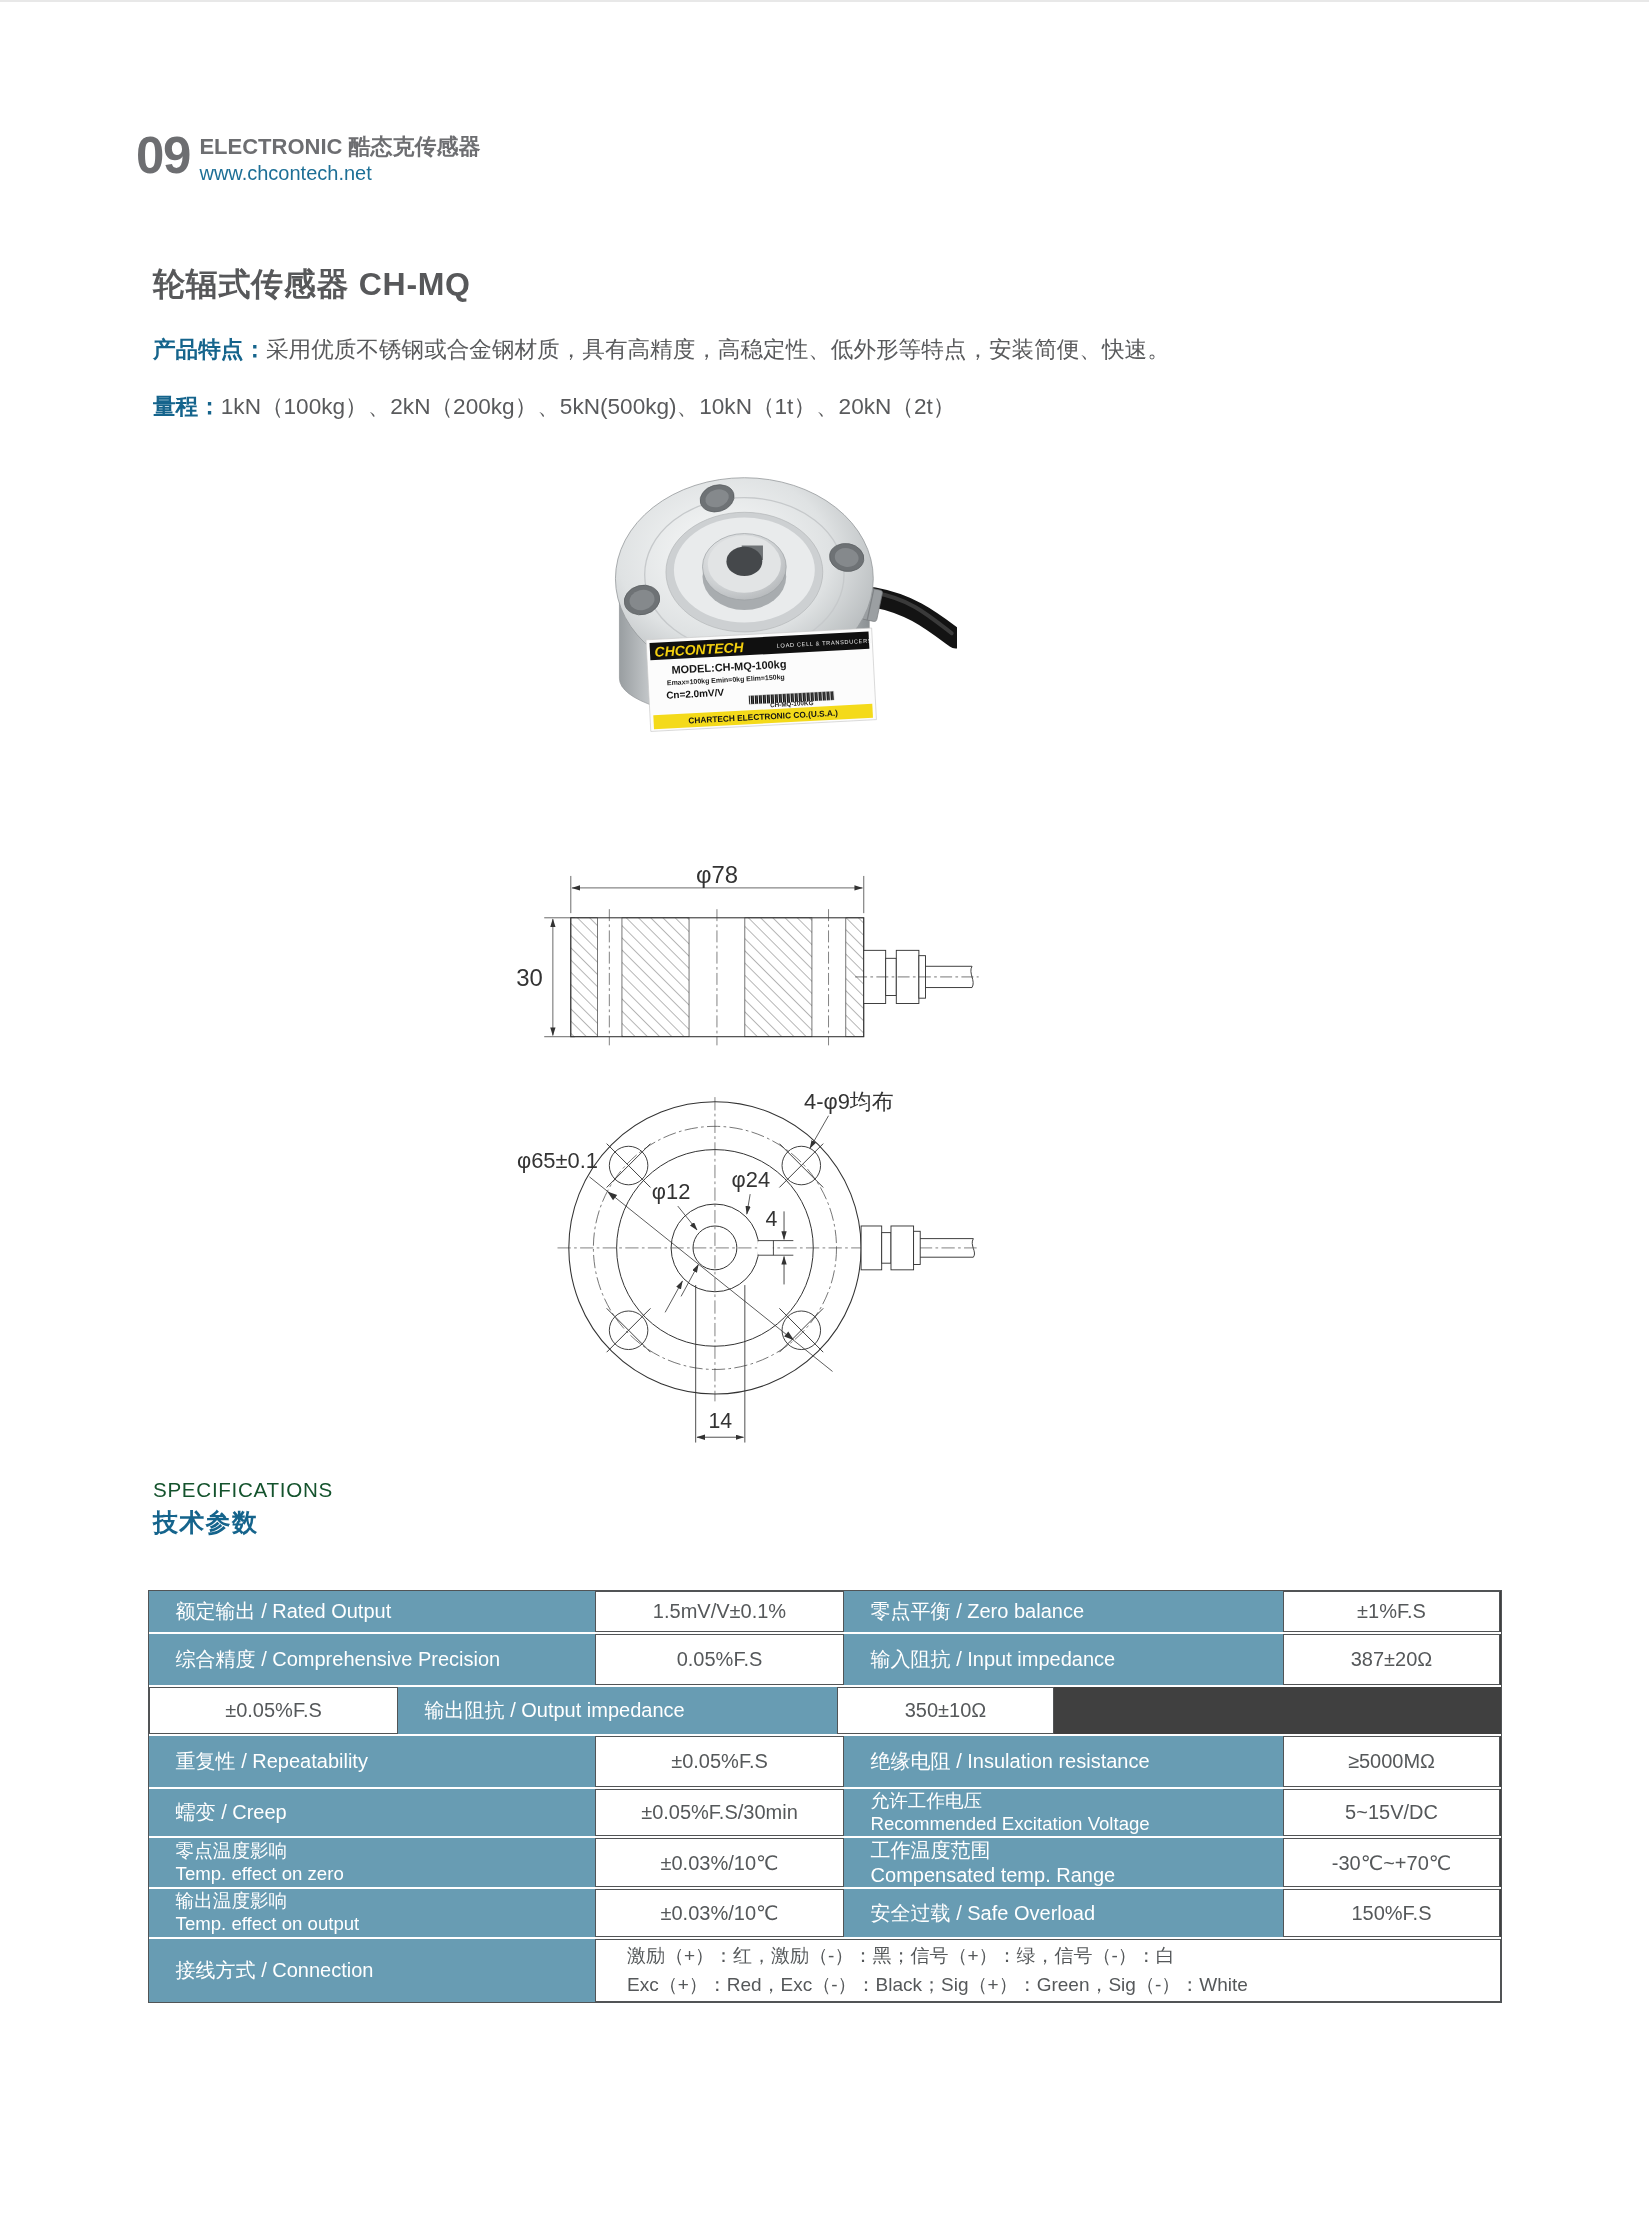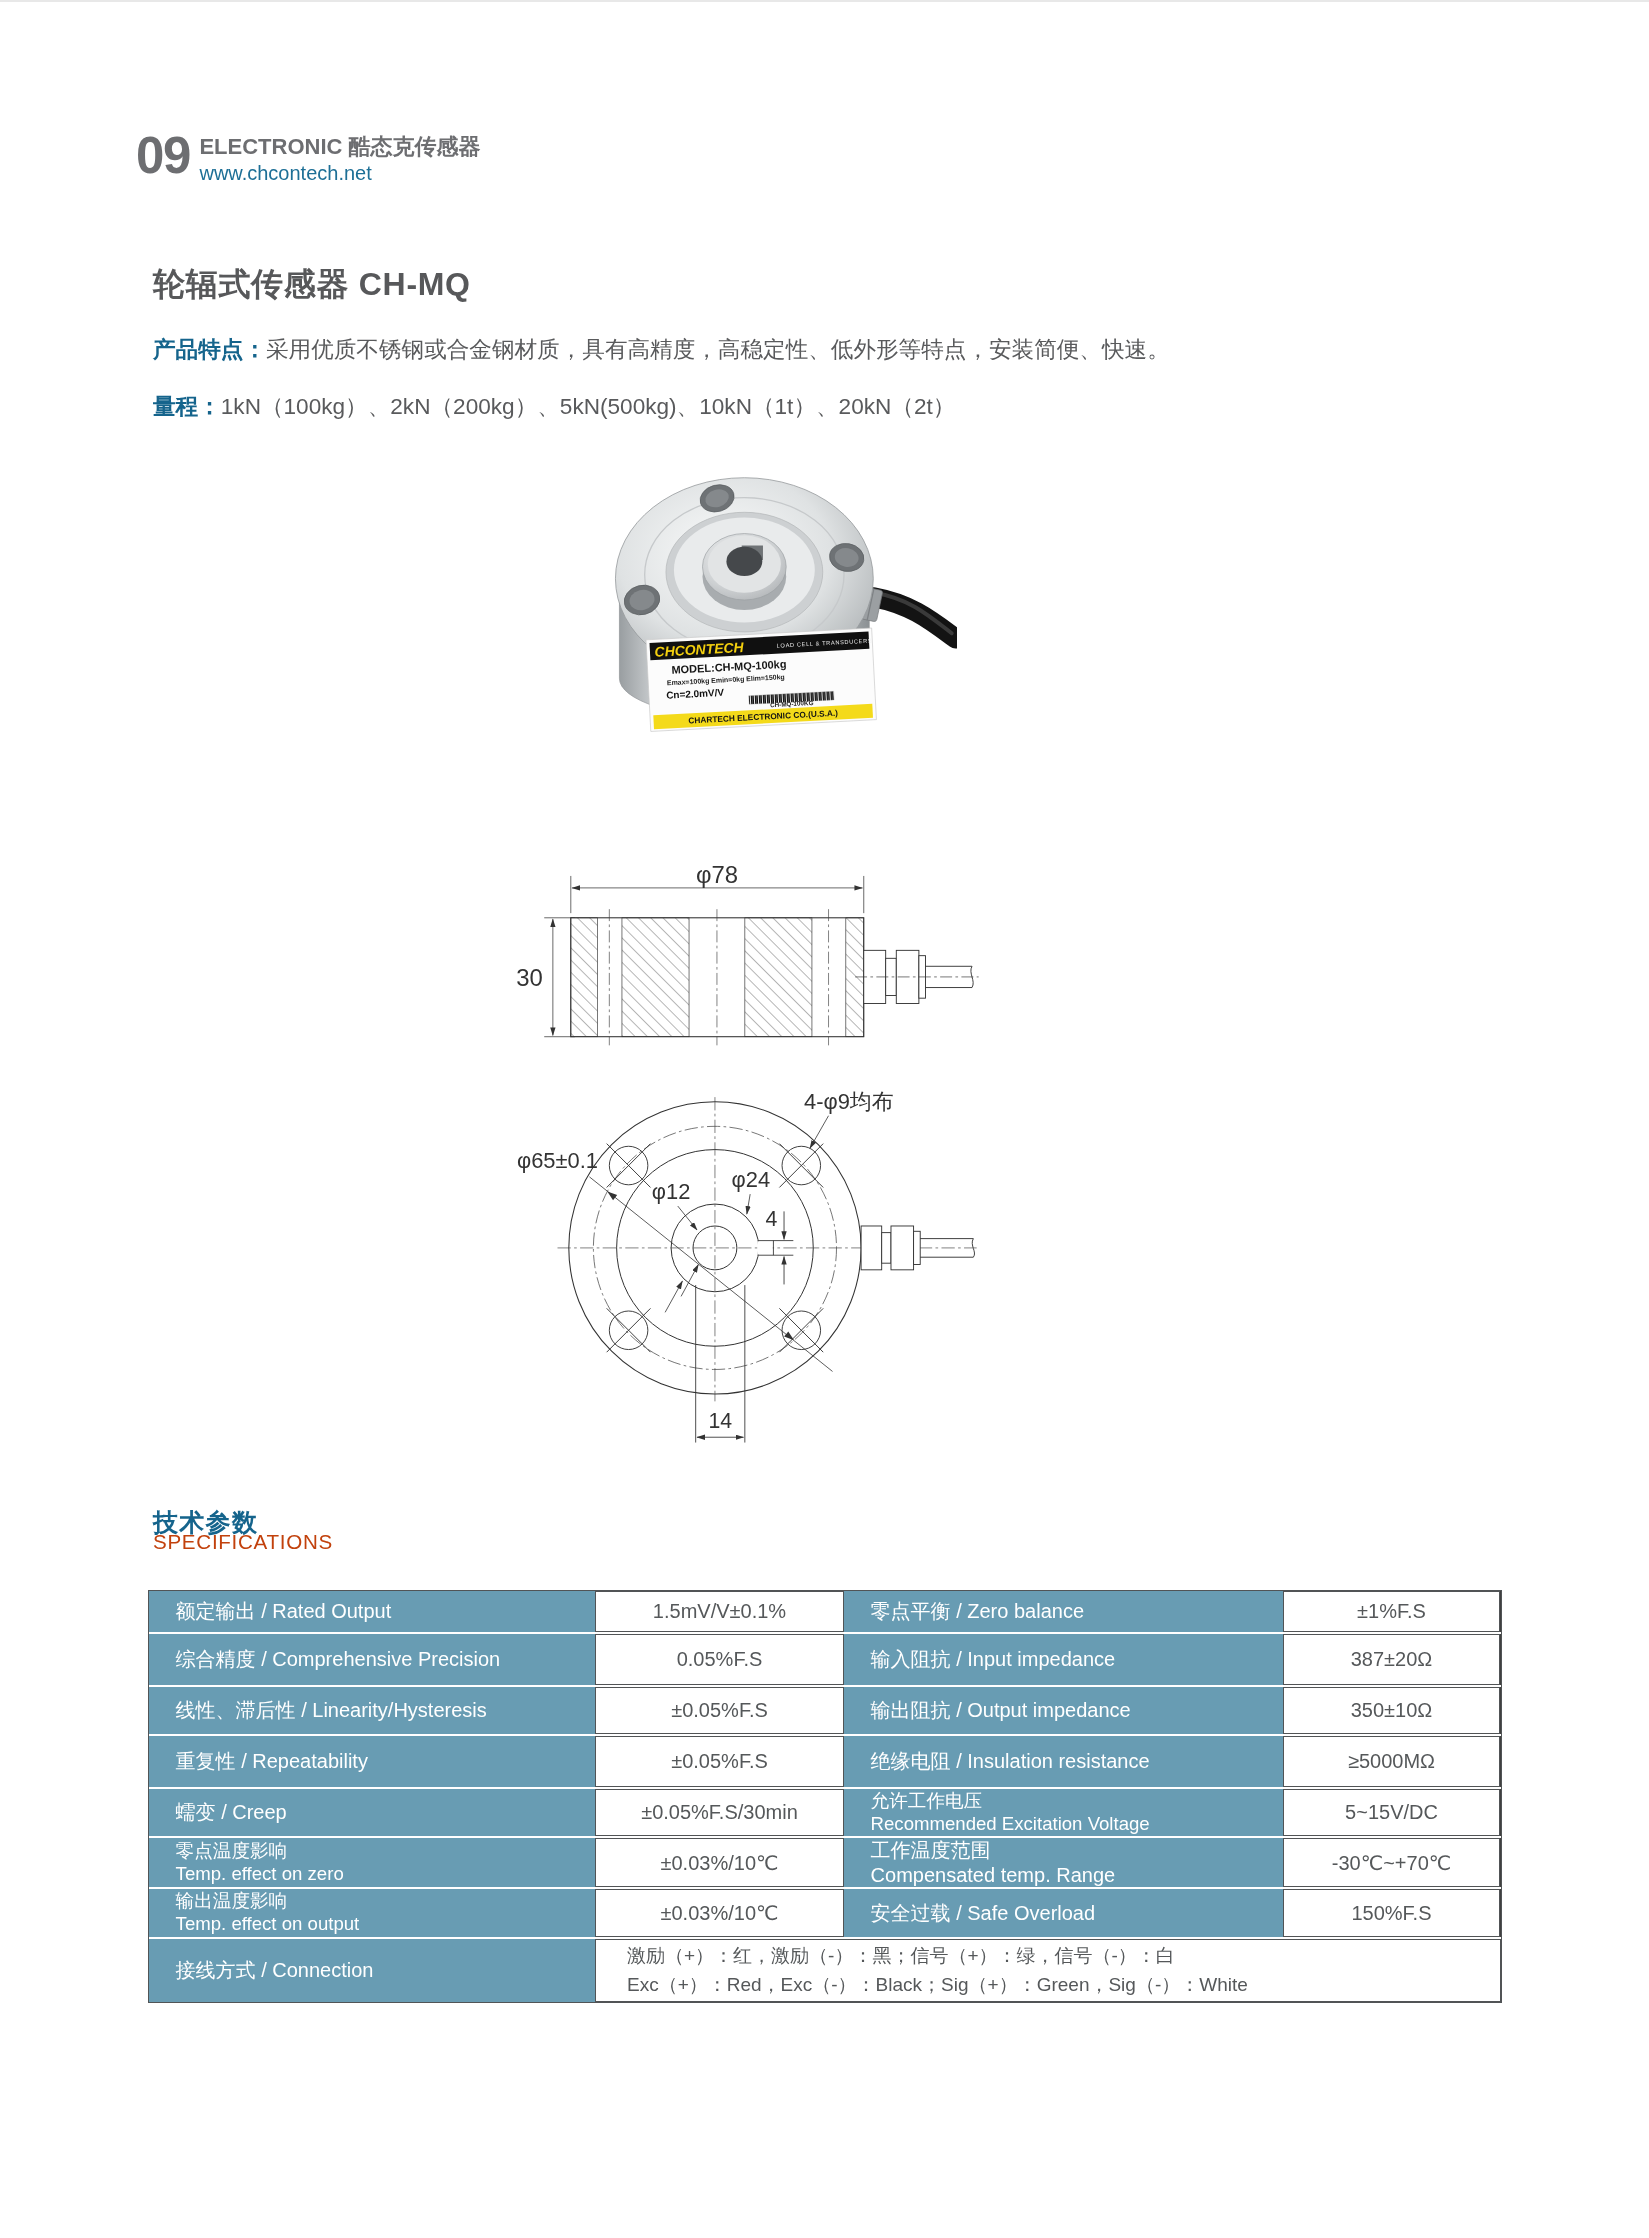--- a/index.html
+++ b/index.html
@@ -14,21 +14,21 @@
   .website { font-size:20px; color:#1d6f96; line-height:1.25; margin-top:2px; }
 
   .title { position:absolute; left:153px; top:261px; font-size:32px; font-weight:bold; color:#57585a; letter-spacing:0.7px; }
 
   .featline { position:absolute; left:153px; width:1363px; font-size:22.6px; color:#595a5c; }
   .featline .accent { color:#15648c; font-weight:bold; }
   .f1 { top:332px; }
   .f2 { top:389px; }
 
   .sec-head { position:absolute; left:153px; top:1504px; font-size:25px; font-weight:bold; color:#15648c; letter-spacing:1.3px; }
-  .sec-sub  { position:absolute; left:153px; top:1528px; font-size:20.6px; color:#c2410c; letter-spacing:0.7px; }
+  .sec-sub  { position:absolute; left:153px; top:1476px; font-size:20.6px; color:#14532d; letter-spacing:0.7px; }
 
   
   .spec-table { position:absolute; left:148px; top:1588px; display:inline-block; border:1.3px solid #515456; background:#404040; }
   .trow { display:flex; border-bottom:2px solid #ffffff; }
   .trow.last { border-bottom:none; }
   .tl { background:#689cb3; color:#ffffff; display:flex; align-items:center; padding-left:26.6px;
         font-size:20px; line-height:1.22; white-space:pre-line; }
   .tv { background:#ffffff; border:0.7px solid #515456; display:flex; align-items:center; justify-content:center;
         font-size:20px; color:#55585a; text-align:center; }
   .w1 { width:446px; } .w2 { width:249px; } .w3 { width:439px; } .w4 { width:217px; }
@@ -254,21 +254,20 @@
       <div class="tl w3">零点平衡 / Zero balance</div>
       <div class="tv w4">±1%F.S</div>
     </div>
     <div class="trow" style="height:53px">
       <div class="tl w1">综合精度 / Comprehensive Precision</div>
       <div class="tv w2">0.05%F.S</div>
       <div class="tl w3">输入阻抗 / Input impedance</div>
       <div class="tv w4">387±20Ω</div>
     </div>
     <div class="trow" style="height:49px">
-      <div class="tl w1">线性、滞后性 / Linearity/Hysteresis</div>
       <div class="tv w2">±0.05%F.S</div>
       <div class="tl w3">输出阻抗 / Output impedance</div>
       <div class="tv w4">350±10Ω</div>
     </div>
     <div class="trow" style="height:53px">
       <div class="tl w1">重复性 / Repeatability</div>
       <div class="tv w2">±0.05%F.S</div>
       <div class="tl w3">绝缘电阻 / Insulation resistance</div>
       <div class="tv w4">≥5000MΩ</div>
     </div>

